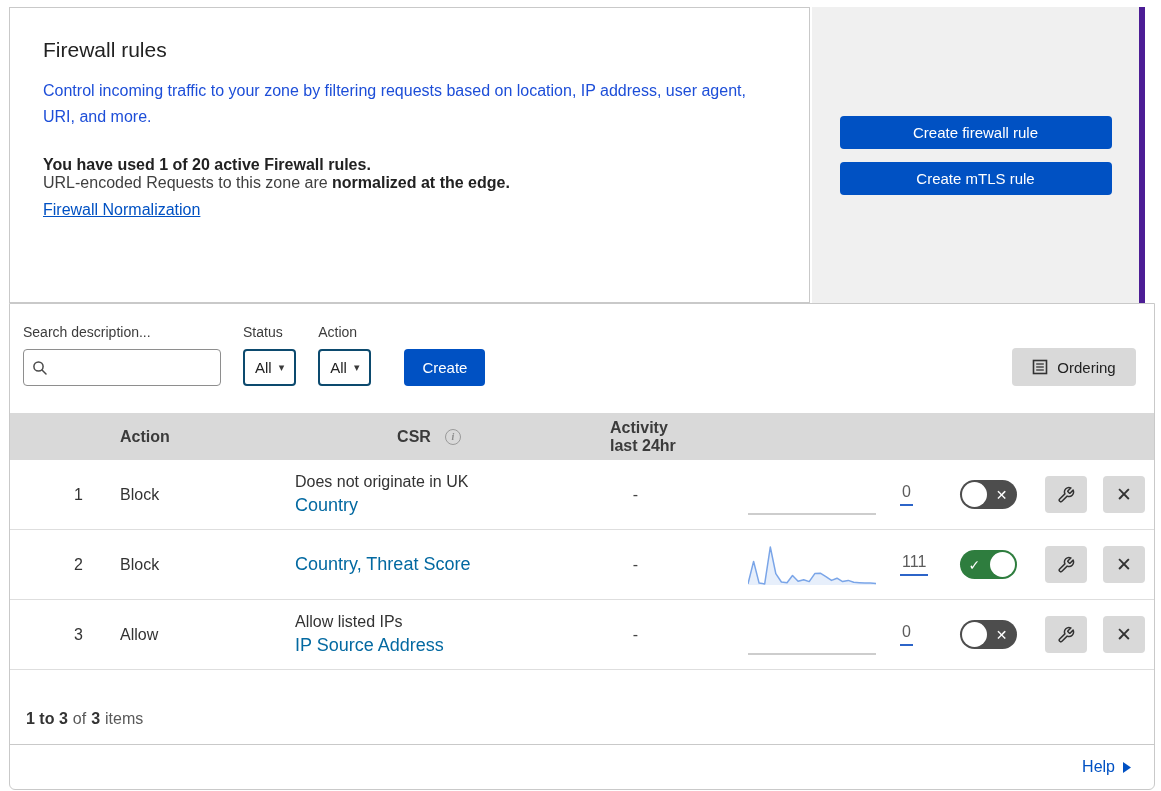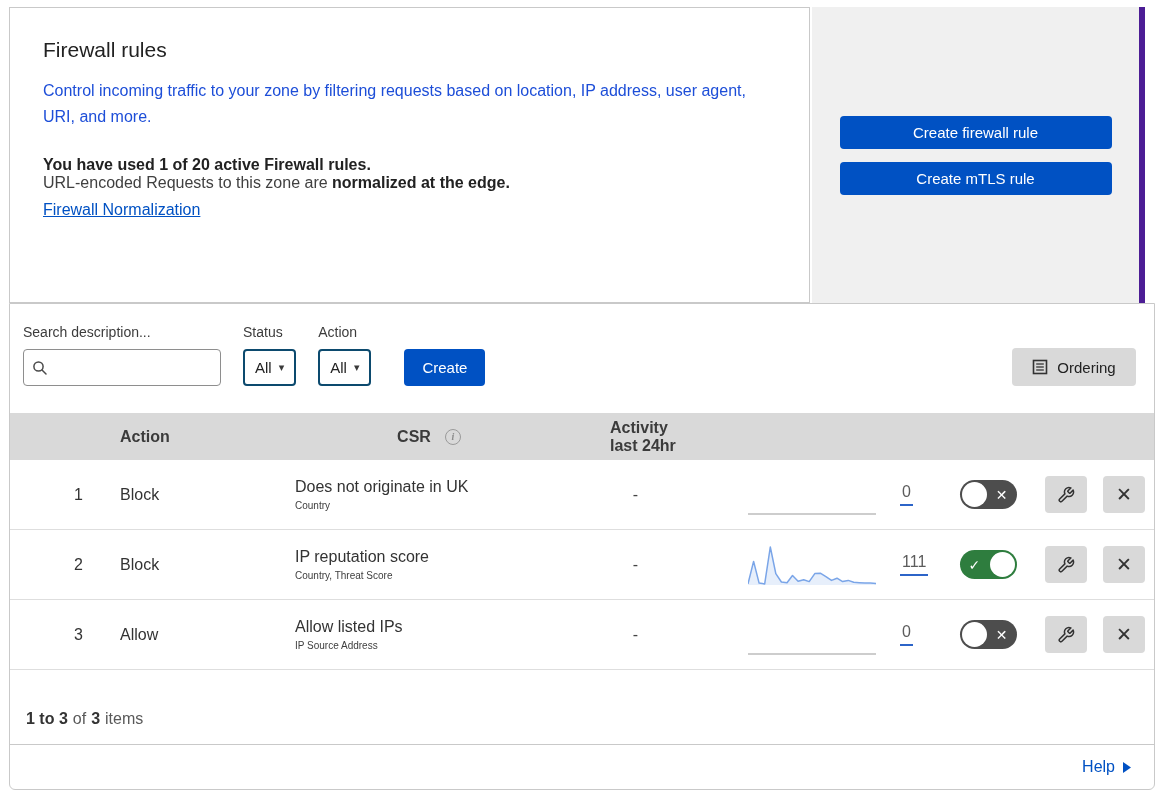--- a/index.html
+++ b/index.html
@@ -41,21 +41,21 @@
   .th-action, .th-desc { padding-left:20px; }
   .th-csr { text-align:center; display:flex; align-items:center; justify-content:center; gap:14px; }
   .th-activity { padding-left:27px; }
   .info-icon { width:16px; height:16px; border:1px solid #9a9a9a; border-radius:50%; color:#8a8a8a; font-size:10px; display:inline-flex; align-items:center; justify-content:center; font-family:"Liberation Serif", serif; font-style:italic; cursor:pointer; }
 
   .tbl-row { height:70px; border-bottom:1px solid #dedede; }
   .cell-num { text-align:right; padding-right:17px; font-size:16px; color:#333; }
   .cell-action { padding-left:20px; font-size:16px; color:#333; }
   .cell-desc { padding-left:20px; }
   .desc-main { font-size:16px; color:#333; margin-bottom:4px; }
-  .desc-sub { font-size:10px; color:#404040; }
+  .desc-sub { font-size:18px; color:#0369a1; }
   .cell-csr { text-align:center; font-size:16px; color:#444; }
   .cell-activity { display:flex; align-items:center; padding-left:60px; }
   .spark { width:128px; height:44px; display:inline-block; }
   .count-link { margin-left:24px; font-size:16px; color:#5c5c5c; border-bottom:2px solid #2c64c8; padding:0 2px 3px 2px; cursor:pointer; text-decoration:none; }
 
   .cell-toggle { display:flex; justify-content:center; }
   .toggle { width:57px; height:29px; border-radius:15px; border:none; position:relative; cursor:pointer; padding:0; }
   .toggle.off { background:#4d4d4d; }
   .toggle.on  { background:#2e7d3e; }
   .t-knob { width:25px; height:25px; border-radius:50%; background:#fff; position:absolute; top:2px; }
@@ -184,21 +184,20 @@
         <button class="icon-btn">
             <span class="x-glyph">✕</span>
           </button>
       </div>
     </div>
 
     <div class="tbl-grid tbl-row">
       <div class="cell-num">2</div>
       <div class="cell-action">Block</div>
       <div class="cell-desc">
-        <div class="desc-main">IP reputation score</div>
         <div class="desc-sub">Country, Threat Score</div>
       </div>
       <div class="cell-csr">-</div>
       <div class="cell-activity">
         <span class="spark"><svg width="128" height="44">
               <path d="M0.0,40.9L5.6,18.4L11.1,40.1L16.7,40.9L22.3,4.0L27.8,30.6L33.4,39.0L39.0,39.7L44.5,32.5L50.1,38.2L55.7,36.7L61.2,38.6L66.8,30.6L72.3,30.2L77.9,33.6L83.5,37.4L89.0,35.2L94.6,38.6L100.2,37.4L105.7,39.3L111.3,39.7L116.9,40.1L122.4,40.1L128.0,40.5L128,42L0,42Z" fill="rgba(122,165,232,0.18)"></path>
               <path d="M0.0,40.9L5.6,18.4L11.1,40.1L16.7,40.9L22.3,4.0L27.8,30.6L33.4,39.0L39.0,39.7L44.5,32.5L50.1,38.2L55.7,36.7L61.2,38.6L66.8,30.6L72.3,30.2L77.9,33.6L83.5,37.4L89.0,35.2L94.6,38.6L100.2,37.4L105.7,39.3L111.3,39.7L116.9,40.1L122.4,40.1L128.0,40.5" fill="none" stroke="#7aa5e8" stroke-width="1.5" stroke-linejoin="round"></path>
             </svg></span>
         <a class="count-link">111</a>
       </div>

